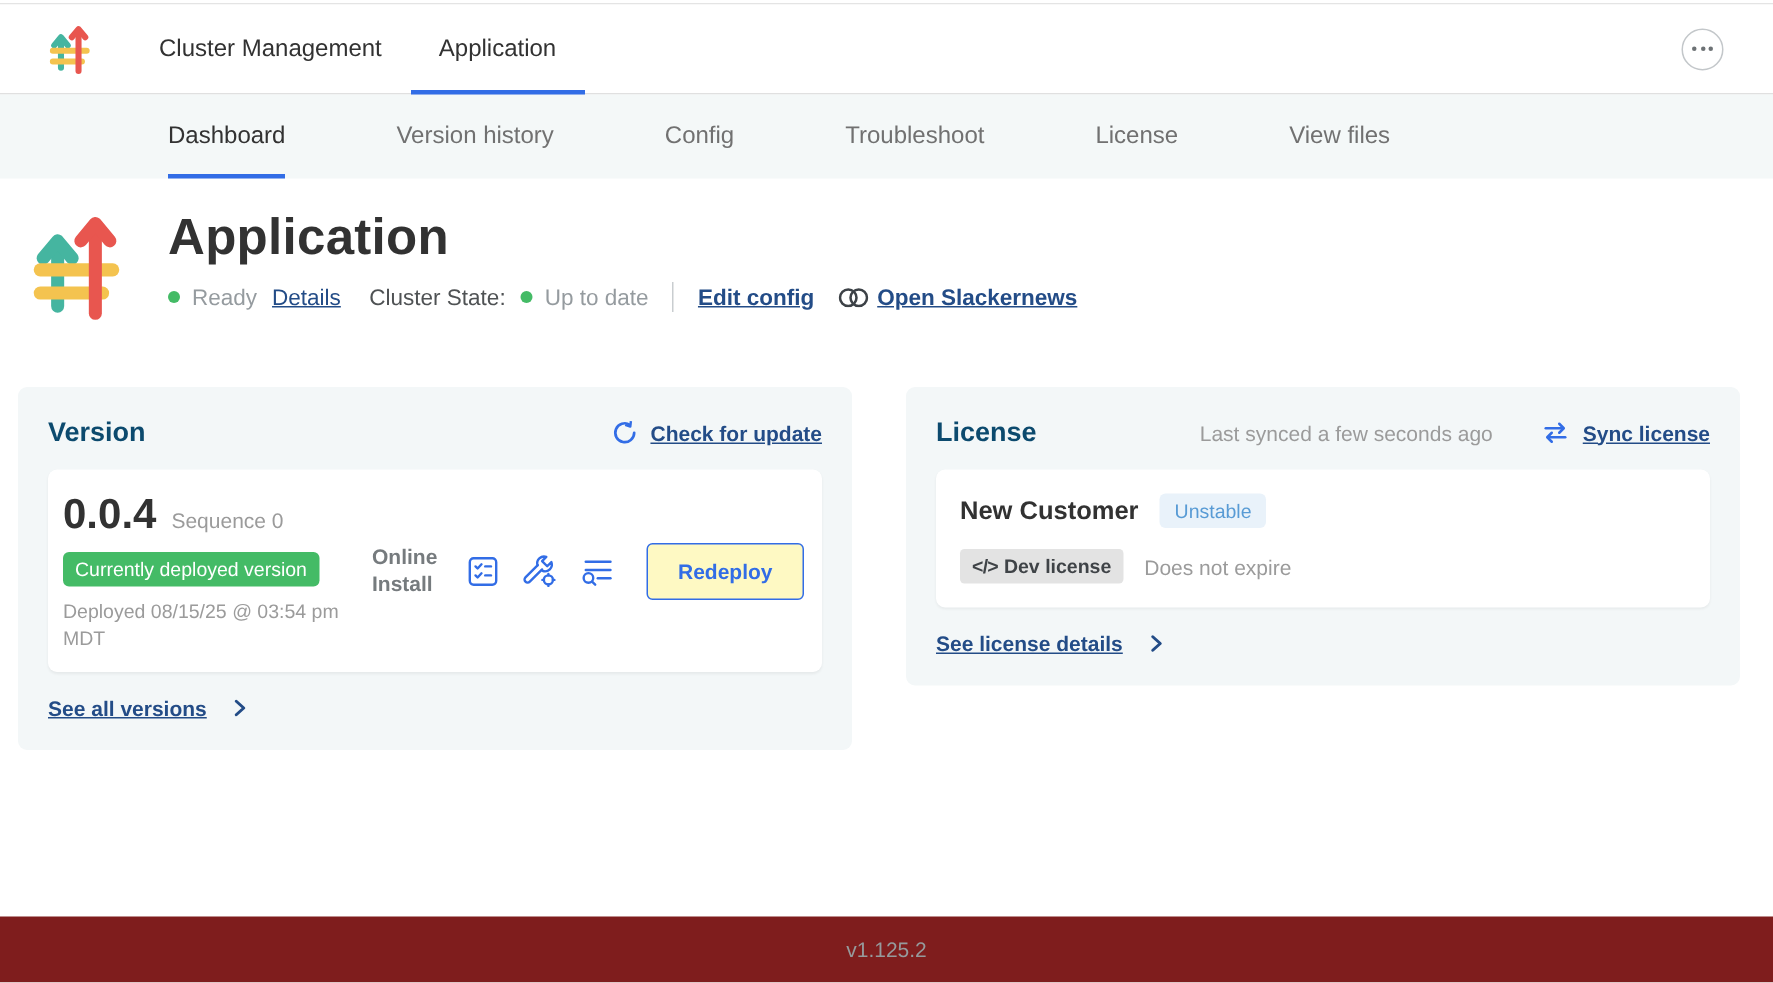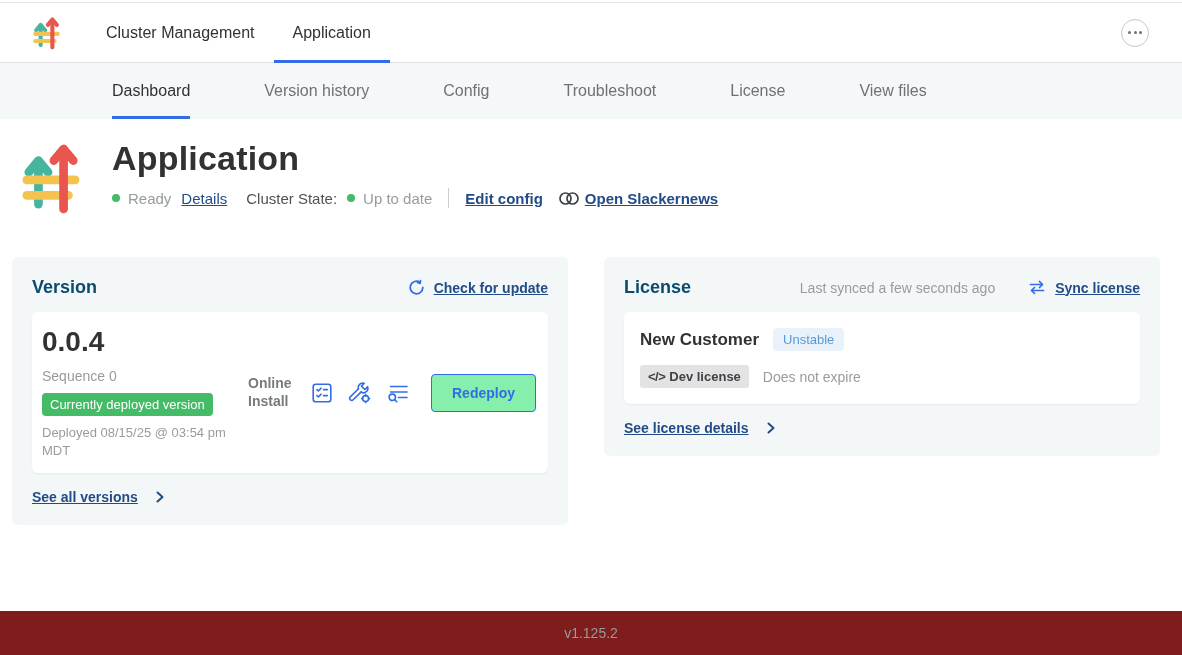--- a/index.html
+++ b/index.html
@@ -48,29 +48,29 @@
   .cards { display:flex; gap:36px; margin:38px 12px 0 12px; align-items:flex-start; }
   .card { width:556px; background:#f3f7f8; border-radius:6px; padding:20px; }
   .card-head { display:flex; align-items:center; justify-content:space-between; }
   .card-title { margin:0; font-size:18px; font-weight:700; color:#0c4a6e; }
   .head-right { display:flex; align-items:center; gap:9px; }
   .synced { color:#9b9b9b; font-size:14px; margin-right:24px; font-weight:400; }
   .panel { background:#fff; border-radius:6px; margin-top:14px; box-shadow:0 1px 2px rgba(0,0,0,.06); }
 
   .version-panel { display:flex; align-items:center; padding:14px 12px 14px 10px; }
   .vleft { width:206px; flex:none; align-self:flex-start; }
-  .vnum-row { display:flex; align-items:baseline; gap:10px;flex-direction:column; }
+  .vnum-row { display:flex; align-items:baseline; gap:10px; }
   .vnum { font-size:28px; font-weight:700; color:#323232; }
   .vseq { font-size:14px; color:#9b9b9b; }
   .badge-green { display:inline-block; margin-top:9px; background:#44bb66; color:#fff; font-size:13px; padding:4px 8px; border-radius:4px; }
   .deployed { margin-top:8px; font-size:13px; color:#9b9b9b; line-height:1.35; max-width:195px; }
   .install-type { width:48px; flex:none; font-size:14px; font-weight:600; color:#767b7e; line-height:1.25; margin-right:14px; }
   .action-icons { display:flex; align-items:center; gap:14px; margin-right:14px; }
   .action-icons .ic { cursor:pointer; display:flex; }
-  .redeploy { margin-left:auto; background:#86efac; border:1px solid #326de6; color:#326de6; font-weight:700;
+  .redeploy { margin-left:auto; background:#fef9c3; border:1px solid #326de6; color:#326de6; font-weight:700;
     font-size:14px; padding:10px 20px; border-radius:4px; cursor:pointer; font-family:inherit; }
   .card-foot { display:flex; align-items:center; gap:18px; margin-top:16px; cursor:pointer; }
 
   .license-panel { padding:16px; }
   .lp-row1 { display:flex; align-items:center; gap:14px; }
   .cust { font-size:17px; font-weight:700; color:#323232; }
   .badge-blue { background:#e9f2fa; color:#589bd5; font-size:13px; padding:4px 10px; border-radius:4px; }
   .lp-row2 { display:flex; align-items:center; gap:14px; margin-top:14px; }
   .badge-gray { background:#e3e3e3; color:#3f4347; font-size:13px; font-weight:700; padding:4px 8px; border-radius:3px;
     display:flex; align-items:center; gap:4px; }

